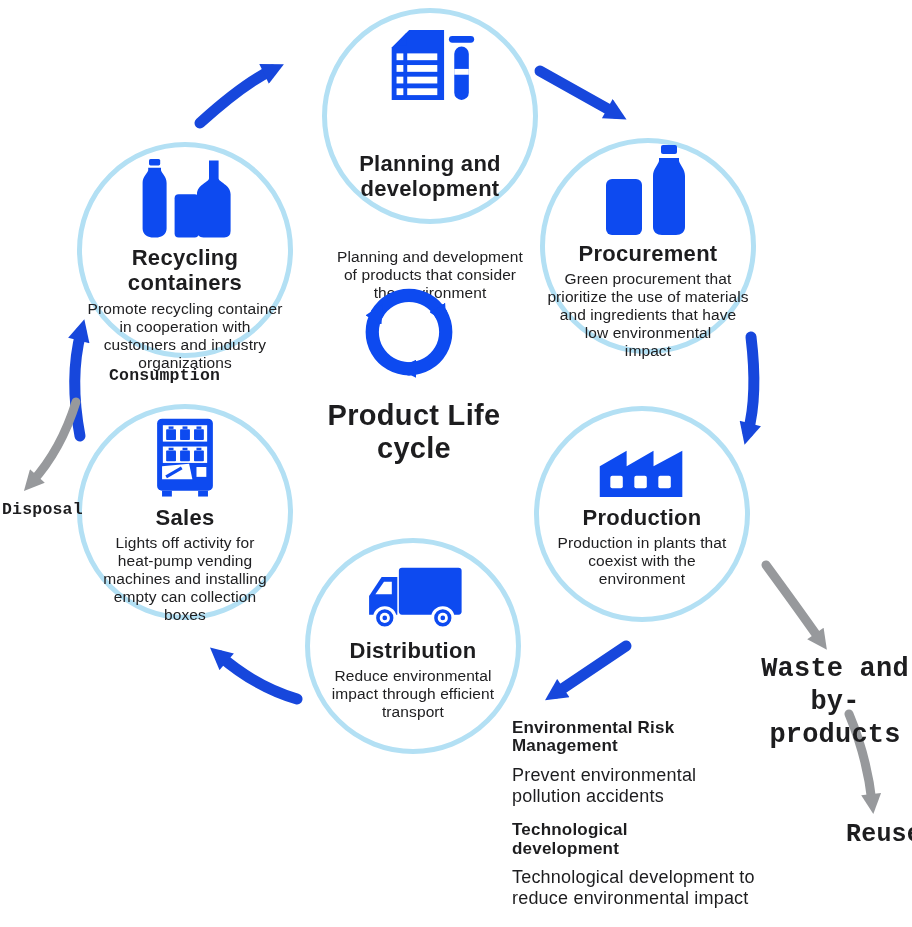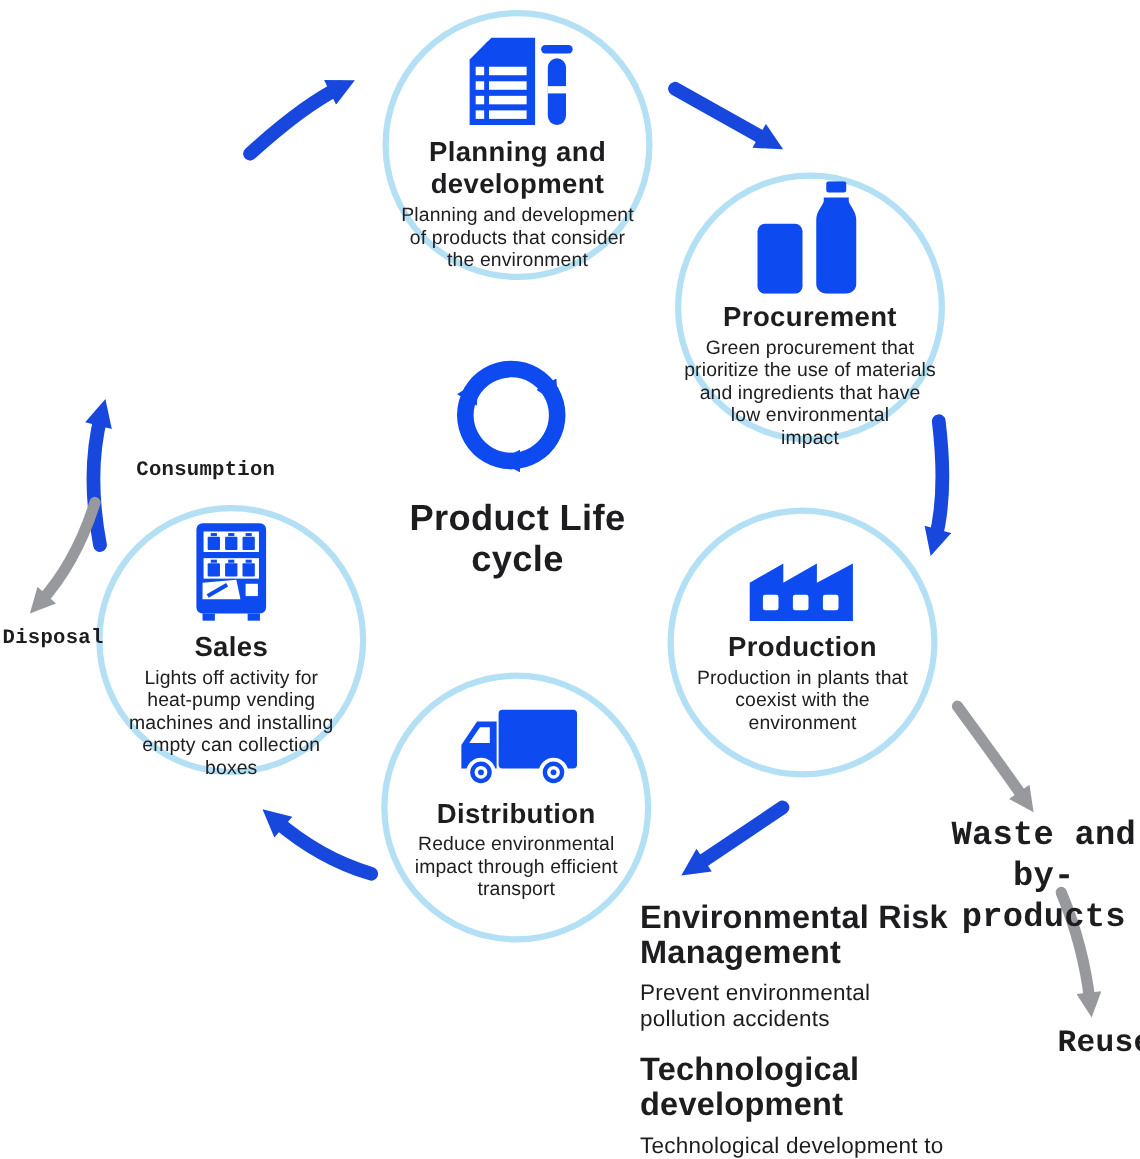--- a/index.html
+++ b/index.html
@@ -17,21 +17,21 @@
   }
   .icon-wrap{flex:0 0 auto;display:flex;justify-content:center;}
   .n-title{
     margin-top:6px;font-size:22px;font-weight:600;letter-spacing:.3px;
     line-height:1.15;text-align:center;color:#1d1d1f;
   }
   .n-desc{
     margin-top:4px;font-size:15.5px;font-weight:400;line-height:1.16;
     letter-spacing:.1px;text-align:center;color:#202022;
   }
-  .n-planning   {left:306px;top:8px;}
+  .n-planning   {left:322px;top:8px;gap:42px;}
   .n-procurement{left:540px;top:138px;}
   .n-production {left:534px;top:406px;}
   .n-distribution{left:305px;top:538px;}
   .n-sales      {left:77px;top:404px;}
   .n-recycling  {left:77px;top:142px;}
   .n-planning    .icon-wrap{margin-top:16px;}
   .n-procurement .icon-wrap{margin-top:2px;}
   .n-production  .icon-wrap{margin-top:30px;}
   .n-distribution .icon-wrap{margin-top:20px;}
   .n-sales       .icon-wrap{margin-top:8px;}
@@ -44,21 +44,21 @@
   }
   .float-label{position:absolute;z-index:2;font-weight:700;font-size:16.5px;letter-spacing:.2px;font-family:Liberation Mono, monospace;}
   .label-consumption{left:109px;top:366px;}
   .label-disposal{left:2px;top:500px;}
   .label-waste{
     left:760px;top:653px;width:150px;text-align:center;
     font-size:27px;font-weight:600;line-height:1.22;letter-spacing:.2px;
   }
   .label-reuse{left:846px;top:820px;font-size:25px;font-weight:600;letter-spacing:.2px;}
   .notes{position:absolute;left:512px;top:719px;width:300px;z-index:2;}
-  .note-title{font-size:26px;font-weight:600;line-height:1.08;letter-spacing:.2px;}
+  .note-title{font-size:17px;font-weight:600;line-height:1.08;letter-spacing:.2px;}
   .note-body{margin-top:9px;font-size:18px;font-weight:500;line-height:1.18;letter-spacing:.2px;}
   .note+.note{margin-top:14px;}
   .ic{fill:#0d4af0;}
   .w{fill:#ffffff;}
 </style>
 </head>
 <body>
 
 <div class="stage">
 
@@ -202,20 +202,37 @@
       </svg>
     </div>
     <div class="n-title pre">Sales</div>
     <div class="n-desc pre">Lights off activity for
 heat-pump vending
 machines and installing
 empty can collection
 boxes</div>
   </div>
 
+  <div class="node n-recycling">
+    <div class="icon-wrap">
+      <svg width="104" height="80" viewBox="0 0 130 100">
+        <g class="ic">
+          <rect x="20" y="0" width="14" height="8" rx="2"></rect>
+          <path d="M19,11 h16 v3 c1,4 7,8 7,16 v57 c0,6 -5,11 -11,11 h-8 c-6,0 -11,-5 -11,-11 v-57 c0,-8 6,-12 7,-16 Z"></path>
+          <rect x="52" y="44" width="30" height="54" rx="5"></rect>
+          <path d="M95,2 h12 v22 c0,5 15,8 15,20 v46 q0,8 -8,8 h-26 q-8,0 -8,-8 v-46 c0,-12 15,-15 15,-20 Z"></path>
+        </g>
+      </svg>
+    </div>
+    <div class="n-title pre">Recycling containers</div>
+    <div class="n-desc pre">Promote recycling container
+in cooperation with
+customers and industry
+organizations</div>
+  </div>
 
   <svg class="center-icon" width="114" height="102" viewBox="0 0 100 100">
     <defs>
       <marker id="mc" viewBox="0 0 10 10" refX="4" refY="5" markerWidth="18" markerHeight="18" orient="auto" markerUnits="userSpaceOnUse">
         <path d="M0,0 L10,5 L0,10 Z" fill="#0d4af0"></path>
       </marker>
     </defs>
     <g fill="none" stroke="#0d4af0" stroke-width="13" stroke-linecap="round">
       <path d="M 18.8 33 A 36 36 0 0 1 81.2 33" marker-end="url(#mc)"></path>
       <path d="M 18.8 33 A 36 36 0 0 1 81.2 33" marker-end="url(#mc)" transform="rotate(120 50 51)"></path>

